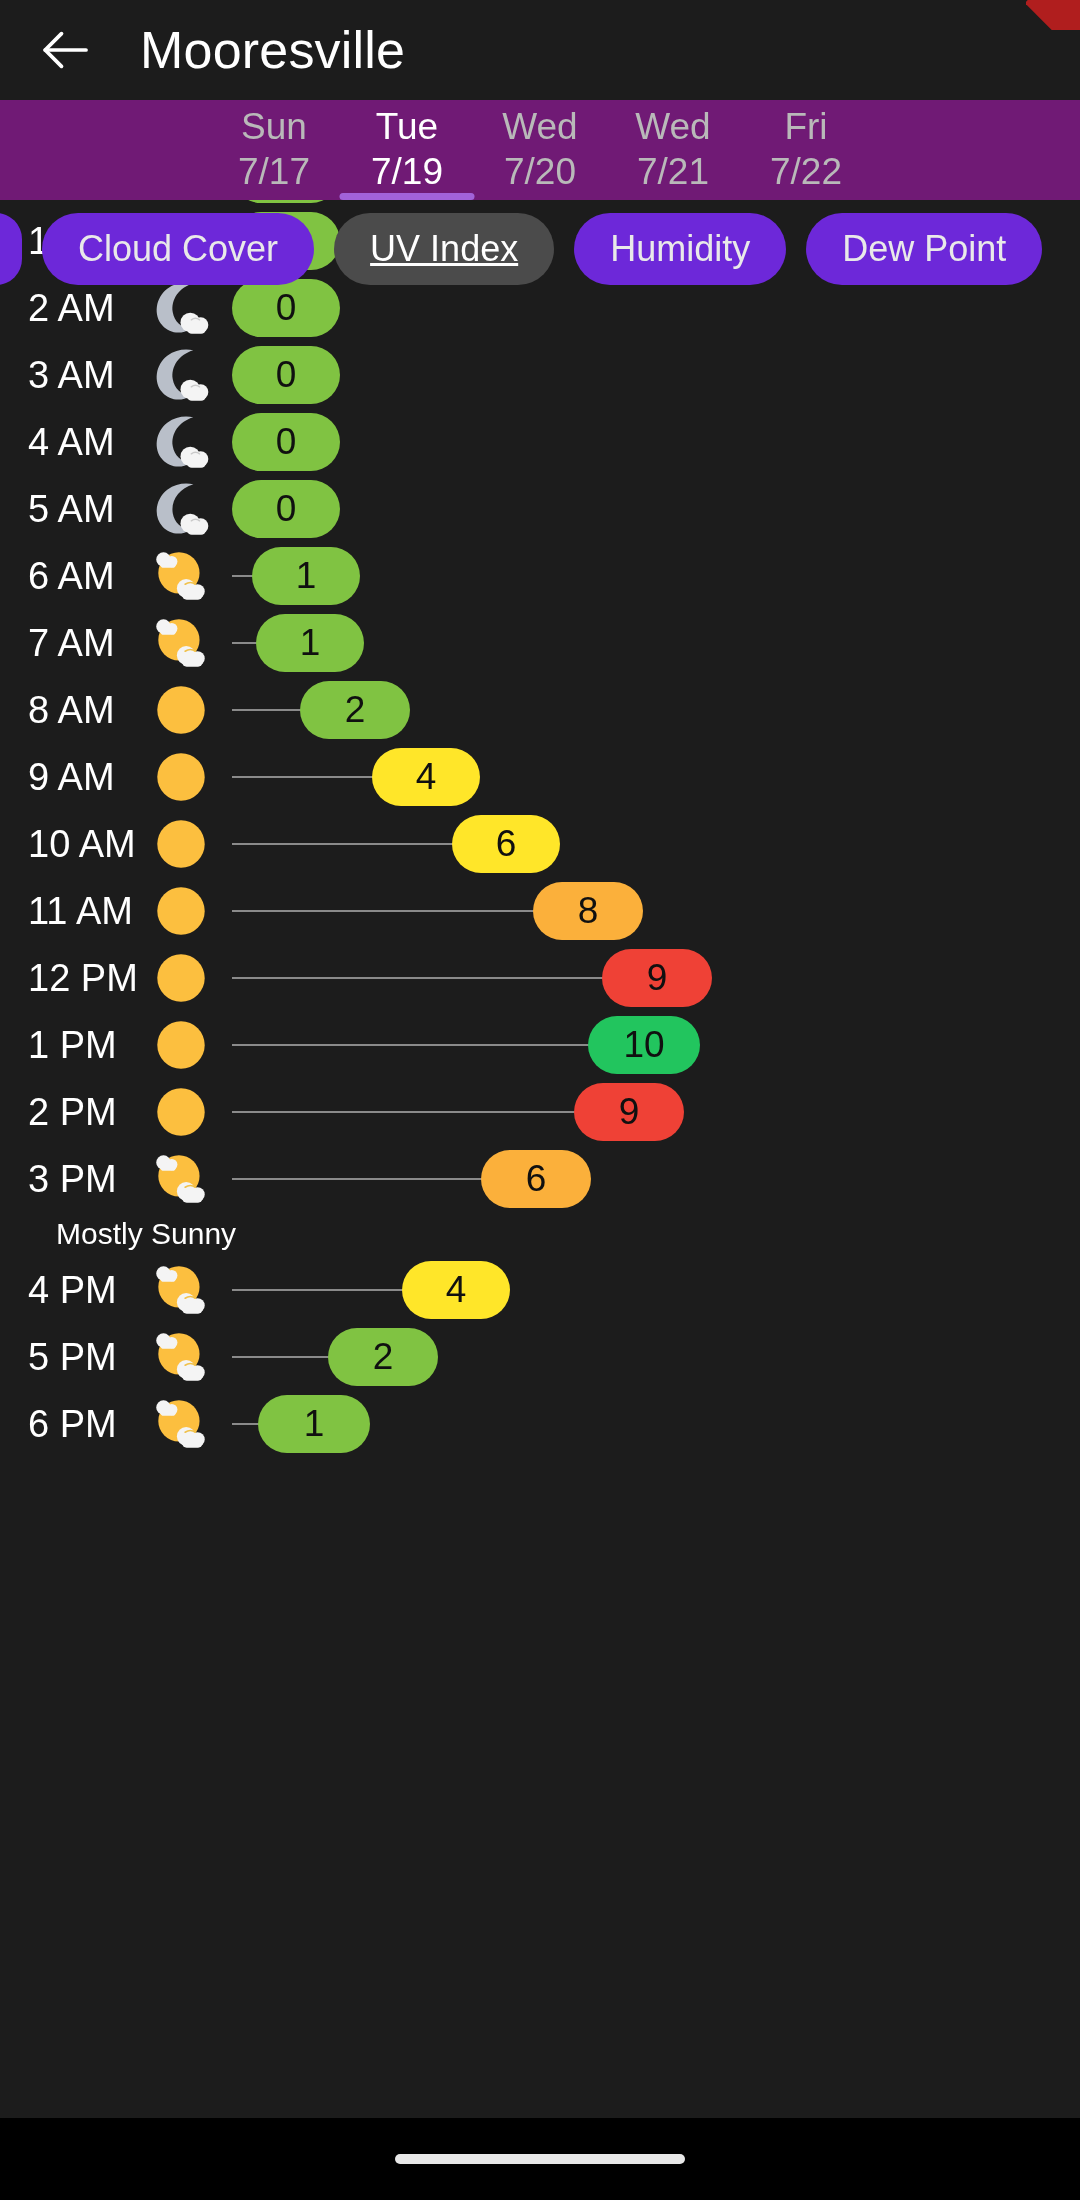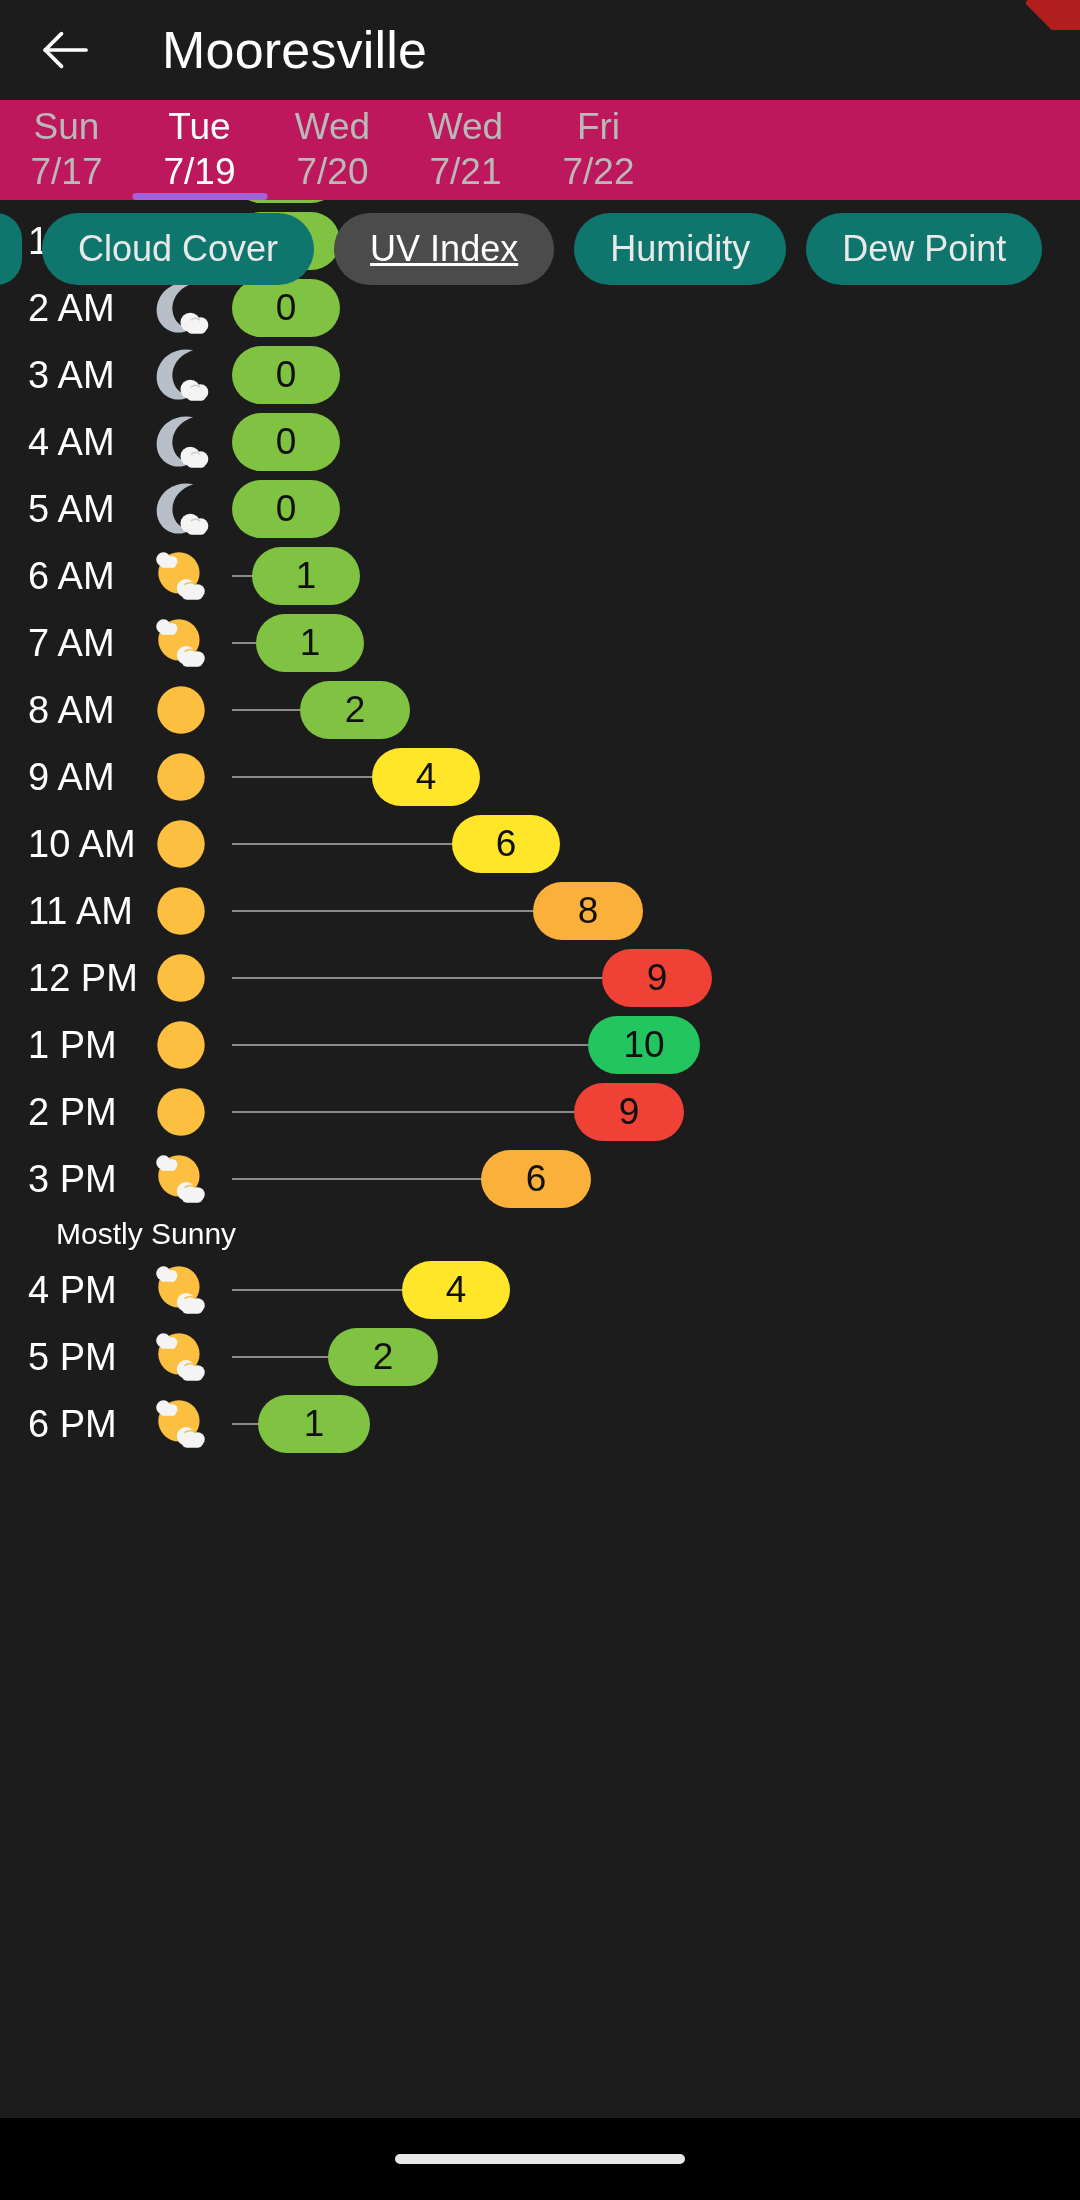--- a/index.html
+++ b/index.html
@@ -18,37 +18,37 @@
     overflow:hidden; pointer-events:none; z-index:60;
   }
   .corner-notch::after{
     content:""; position:absolute; top:-34px; right:-34px;
     width:74px; height:74px; background:#b01e1e; transform:rotate(45deg);
   }
 
   
   .appbar{
     position:absolute; top:0; left:0; width:996px; height:100px;
-    display:flex; align-items:center; background:#1c1c1c; z-index:40;gap:22px;
+    display:flex; align-items:center; background:#1c1c1c; z-index:40;
   }
   .back-btn{
     width:86px; height:86px; margin-left:22px;
     display:flex; align-items:center; justify-content:center;
     cursor:pointer; flex:0 0 auto;
   }
   .back-btn svg{ display:block; }
   .appbar-title{
     font-size:52px; font-weight:400; color:#ffffff;
     letter-spacing:.2px; margin-left:32px; white-space:nowrap;
   }
 
   
   .daystrip{
     position:absolute; top:100px; left:0; width:1080px; height:100px;
-    display:flex; background:#be185d; z-index:40; overflow:hidden;
+    display:flex; background:#701a75; z-index:40; overflow:hidden;justify-content:center;
   }
   .day{
     flex:0 0 auto; width:133px; height:100px;
     display:flex; flex-direction:column; align-items:center; justify-content:center;
     position:relative; cursor:pointer;
   }
   .day .dow{ font-size:37px; line-height:44px; color:#b9b9b9; }
   .day .dat{ font-size:37px; line-height:46px; color:#b9b9b9; }
   .day.active .dow, .day.active .dat{ color:#ffffff; }
   .day.active::after{
@@ -102,21 +102,21 @@
   
   .chipbar{
     position:absolute; top:213px; left:0; width:1080px; height:72px;
     display:flex; align-items:center; gap:20px; z-index:50;
     padding-left:-0px;
   }
   .chip{
     flex:0 0 auto; height:72px; border-radius:36px;
     display:flex; align-items:center; justify-content:center;
     padding:0 36px; font-size:36px; color:#e9e9e9;
-    background:#0f766e; cursor:pointer; white-space:nowrap;
+    background:#6d28d9; cursor:pointer; white-space:nowrap;
   }
   .chip.selected{ background:#4b4b4b; color:#ffffff;text-decoration:underline; }
   .chip.edge{
     padding:0; width:52px; margin-left:-30px; overflow:hidden;
   }
 
   
   .navbar{
     position:absolute; left:0; bottom:0; width:1080px; height:82px;
     background:#000000; display:flex; align-items:center; justify-content:center;

